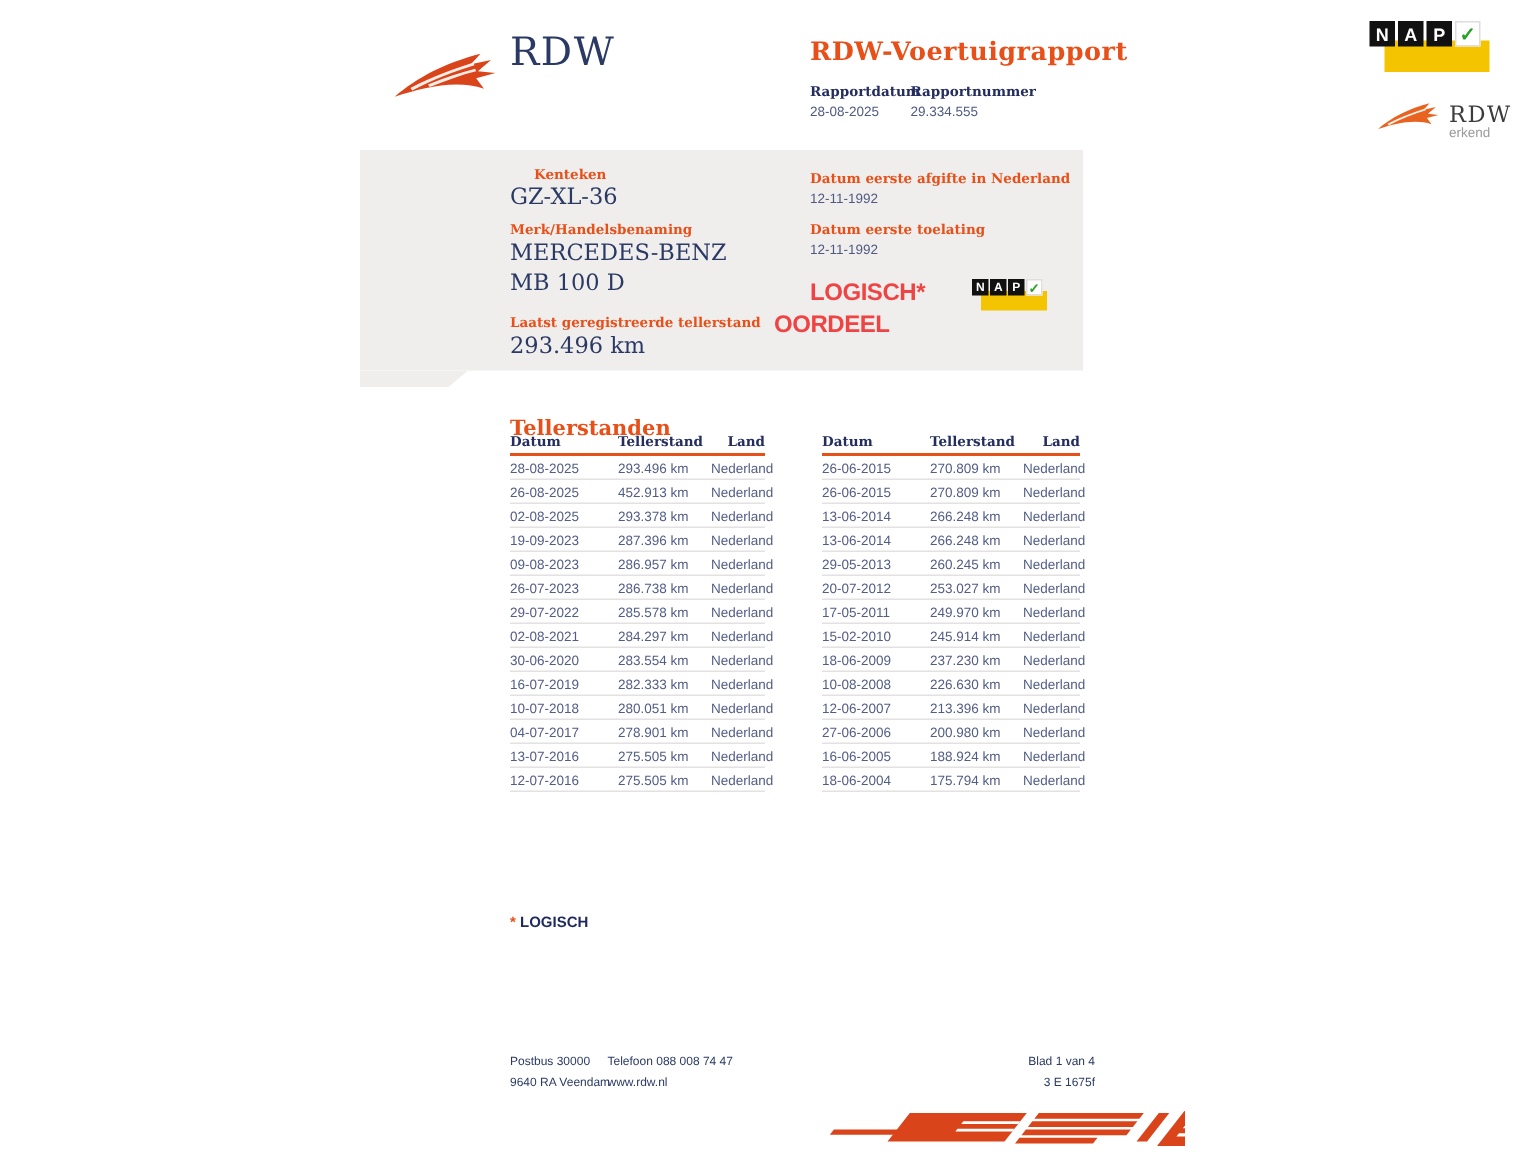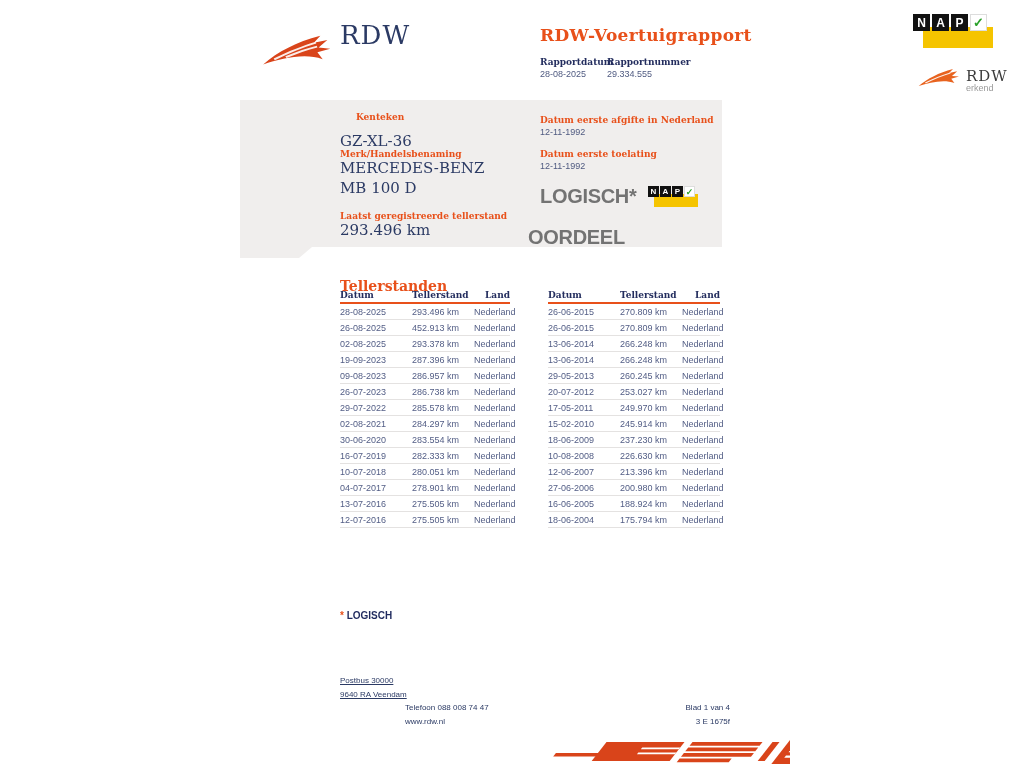--- a/index.html
+++ b/index.html
@@ -47,22 +47,22 @@
   }
   .field-label {
     font-family:"DejaVu Serif", serif; font-weight:bold; font-size:9px;
     color:#e8501a;
   }
   .field-value-serif {
     font-family:"DejaVu Serif", serif; font-size:15px; color:#2b3a64;
   }
   .field-value-sans { font-size:9px; color:#4f5a80; }
   .oordeel {
-    font-family:"Liberation Sans", sans-serif; font-weight:bold; font-size:20px;
-    color:#737373; letter-spacing:-0.3px; line-height:20px;
+    font-family:"Liberation Sans", sans-serif; font-weight:bold; font-size:16px;
+    color:#ef4444; letter-spacing:-0.3px; line-height:20px;
   }
 
   
   .section-title {
     font-family:"DejaVu Serif", serif; font-weight:bold; font-size:14px;
     color:#e8501a;
   }
   table.teller { border-collapse:collapse; table-layout:fixed; font-size:9px; color:#525d85; }
   table.teller th {
     font-family:"DejaVu Serif", serif; font-weight:bold; font-size:9px; color:#232d5e;
@@ -120,37 +120,37 @@
     <span>
       <div class="erkend-name">RDW</div>
       <div class="erkend-sub">erkend</div>
     </span>
   </div>
 
   <div class="abs panel" style="left:240px; top:100px; width:482px; height:147px;"></div>
   <div class="abs panel-notch" style="left:240px; top:247px; width:72px; height:11px;"></div>
 
   <div class="abs field-label" style="left:356px; top:112px;">Kenteken</div>
-  <div class="abs field-value-serif" style="left:340px; top:132px;">GZ-XL-36</div>
+  <div class="abs field-value-serif" style="left:340px; top:122px;">GZ-XL-36</div>
 
   <div class="abs field-label" style="left:340px; top:149px;">Merk/Handelsbenaming</div>
   <div class="abs field-value-serif" style="left:340px; top:159px;">MERCEDES-BENZ</div>
   <div class="abs field-value-serif" style="left:340px; top:179px;">MB 100 D</div>
 
   <div class="abs field-label" style="left:340px; top:211px;">Laatst geregistreerde tellerstand</div>
   <div class="abs field-value-serif" style="left:340px; top:221px;">293.496 km</div>
 
   <div class="abs field-label" style="left:540px; top:115px;">Datum eerste afgifte in Nederland</div>
   <div class="abs field-value-sans" style="left:540px; top:127px;">12-11-1992</div>
 
   <div class="abs field-label" style="left:540px; top:149px;">Datum eerste toelating</div>
   <div class="abs field-value-sans" style="left:540px; top:161px;">12-11-1992</div>
 
   <div class="abs oordeel" style="left:540px; top:186px;">LOGISCH*</div>
-  <div class="abs oordeel" style="left:528px; top:207px;margin-top:20px;">OORDEEL</div>
+  <div class="abs oordeel" style="left:516px; top:207px;">OORDEEL</div>
 
   <div class="nap" style="left:648px; top:184px; width:50px; height:25px;">
     <div class="bar" style="left:6px; top:10px; width:44px; height:13px;"></div>
     <div class="tile" style="left:0px;  top:2px; width:11px; height:11px; font-size:8px;">N</div>
     <div class="tile" style="left:12px; top:2px; width:11px; height:11px; font-size:8px;">A</div>
     <div class="tile" style="left:24px; top:2px; width:11px; height:11px; font-size:8px;">P</div>
     <div class="tile check" style="left:36px; top:2px; width:11px; height:11px; font-size:9px; font-weight:bold;">✓</div>
   </div>
 
   <div class="abs section-title" style="left:340px; top:278px;">Tellerstanden</div>
@@ -326,21 +326,21 @@
           <td>175.794 km</td>
           <td>Nederland</td>
         </tr>
       </tbody>
   </table>
 
   <div class="abs" style="left:340px; top:605px;">
     <span class="footnote-star">* </span><span class="footnote-title">LOGISCH</span>
   </div>
 
-  <div class="abs foot" style="left:340px; top:674px;text-decoration:underline;">
+  <div class="abs foot" style="left:340px; top:701px;">
     <div>Postbus 30000</div>
     <div>9640 RA Veendam</div>
   </div>
   <div class="abs foot" style="left:405px; top:701px;">
     <div>Telefoon 088 008 74 47</div>
     <div>www.rdw.nl</div>
   </div>
   <div class="abs foot right" style="left:630px; top:701px; width:100px;">
     <div>Blad 1 van 4</div>
     <div>3 E 1675f</div>

